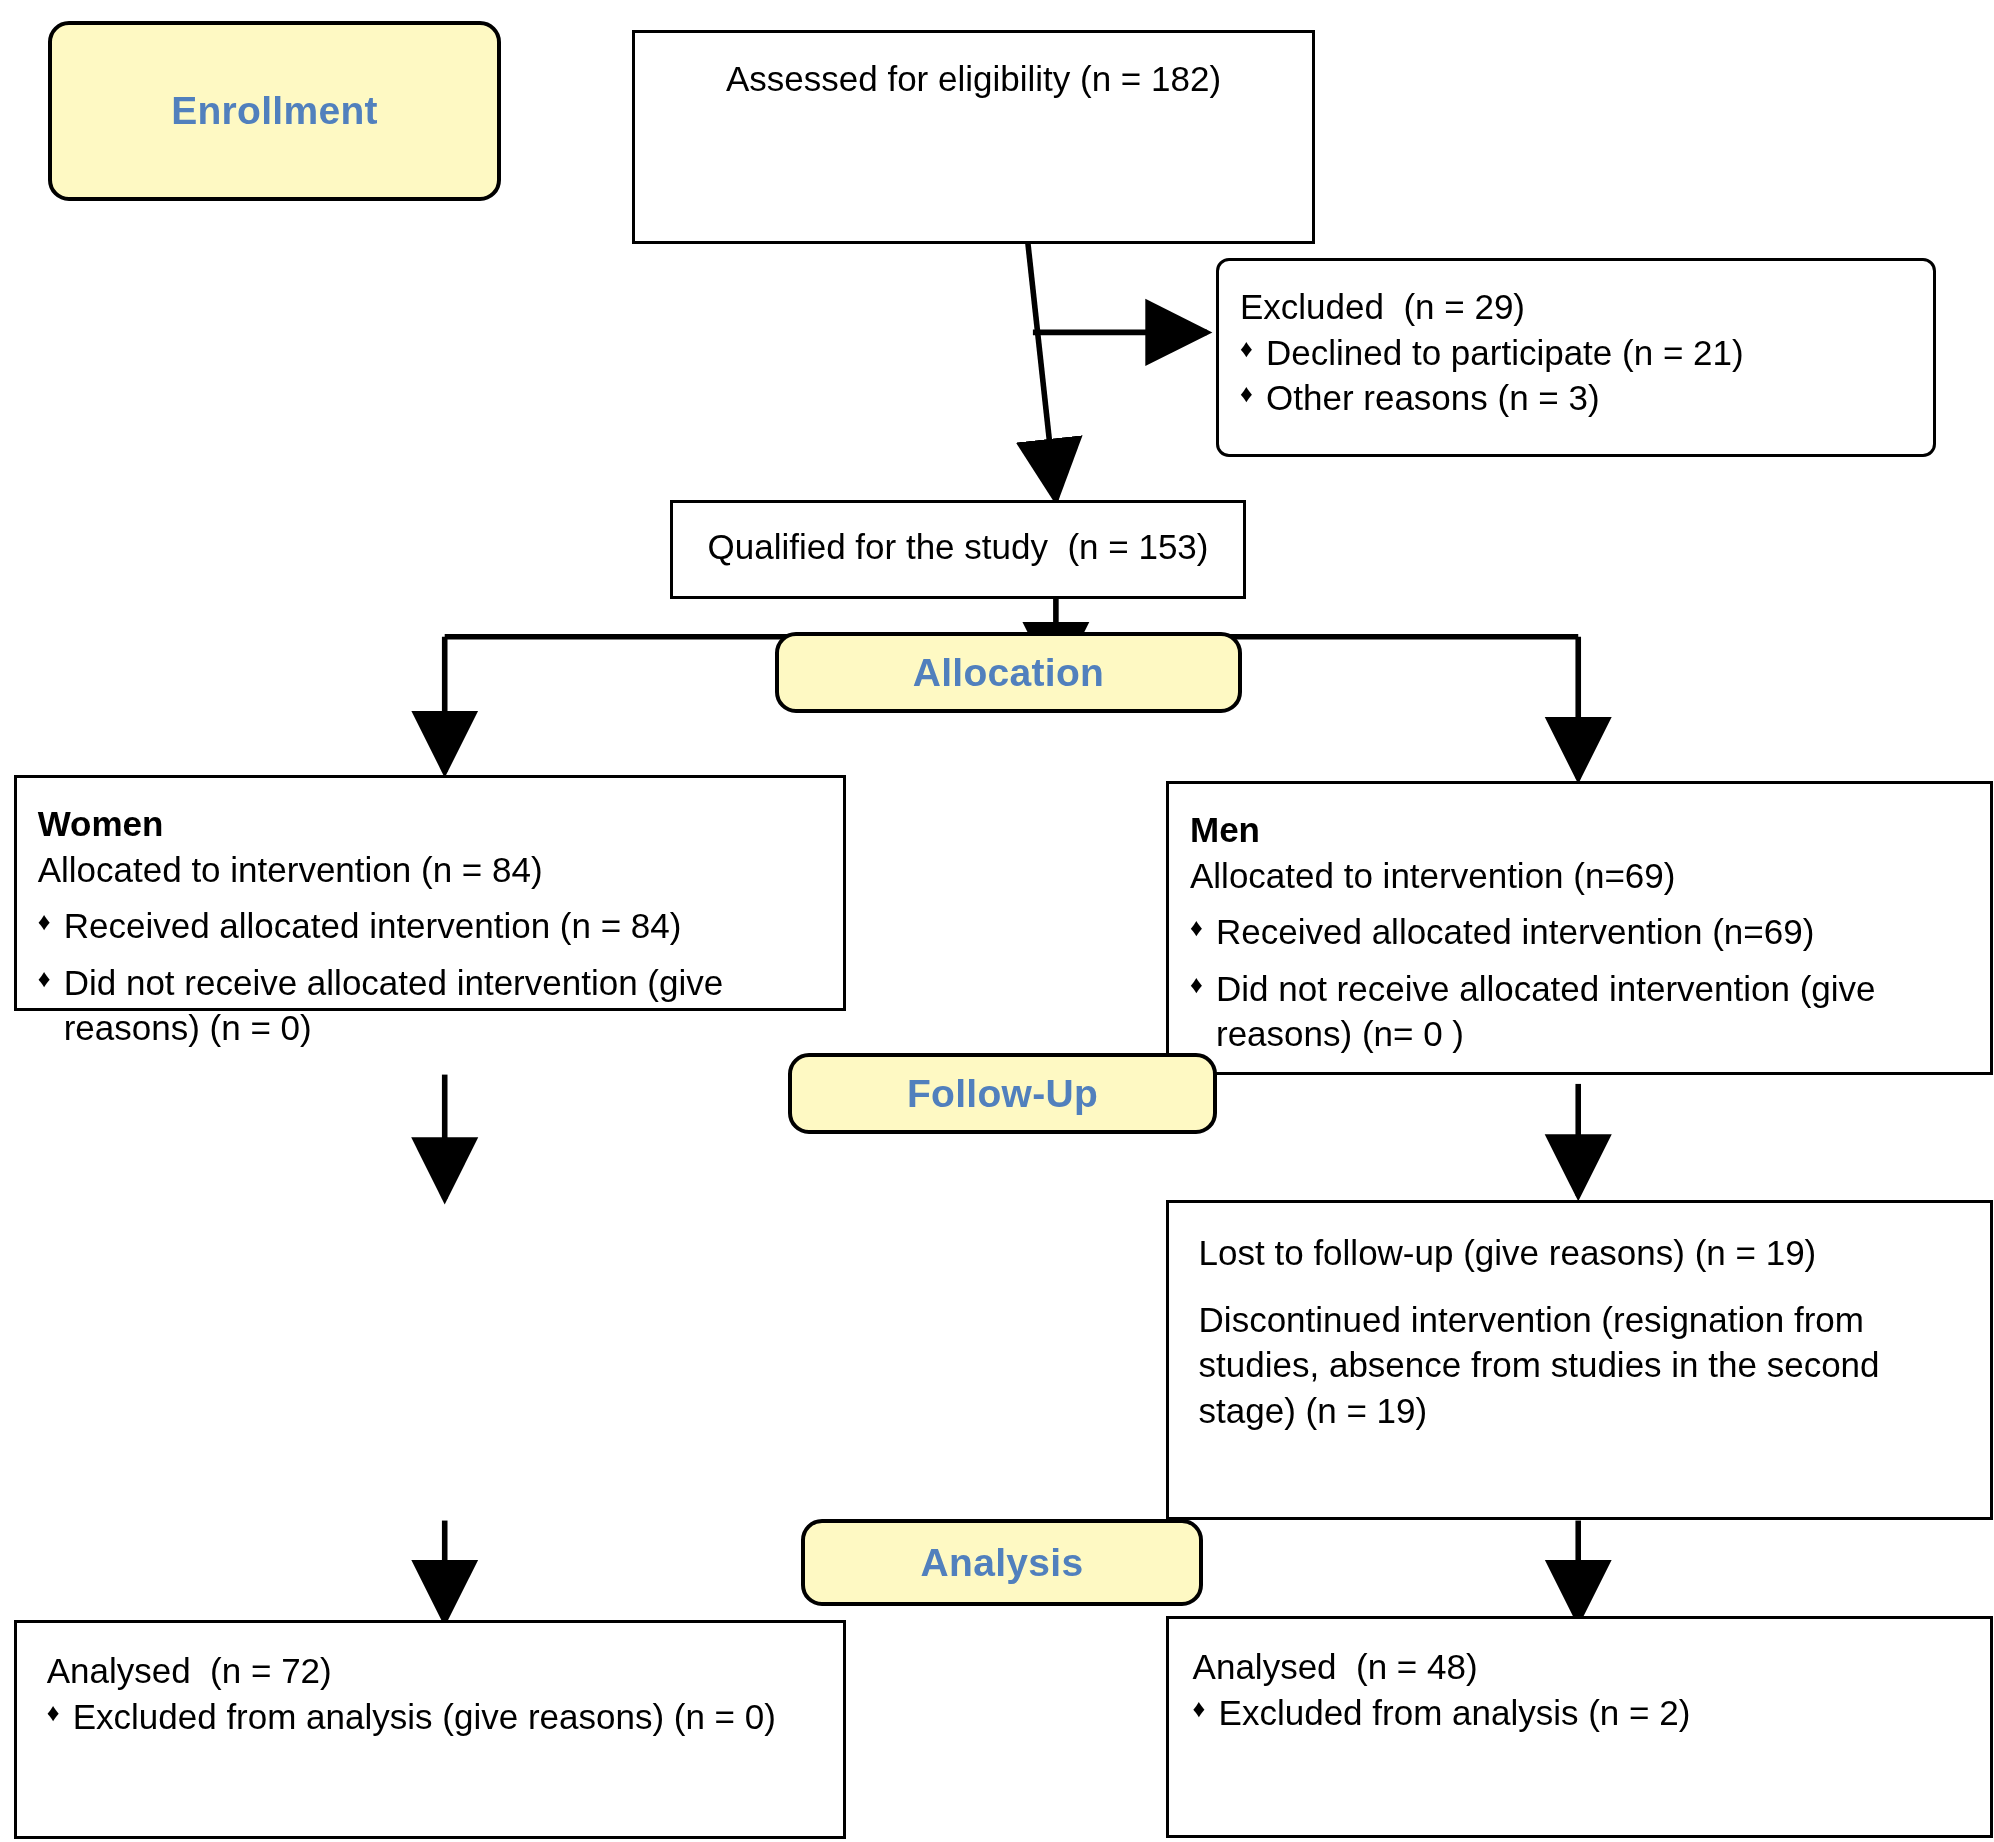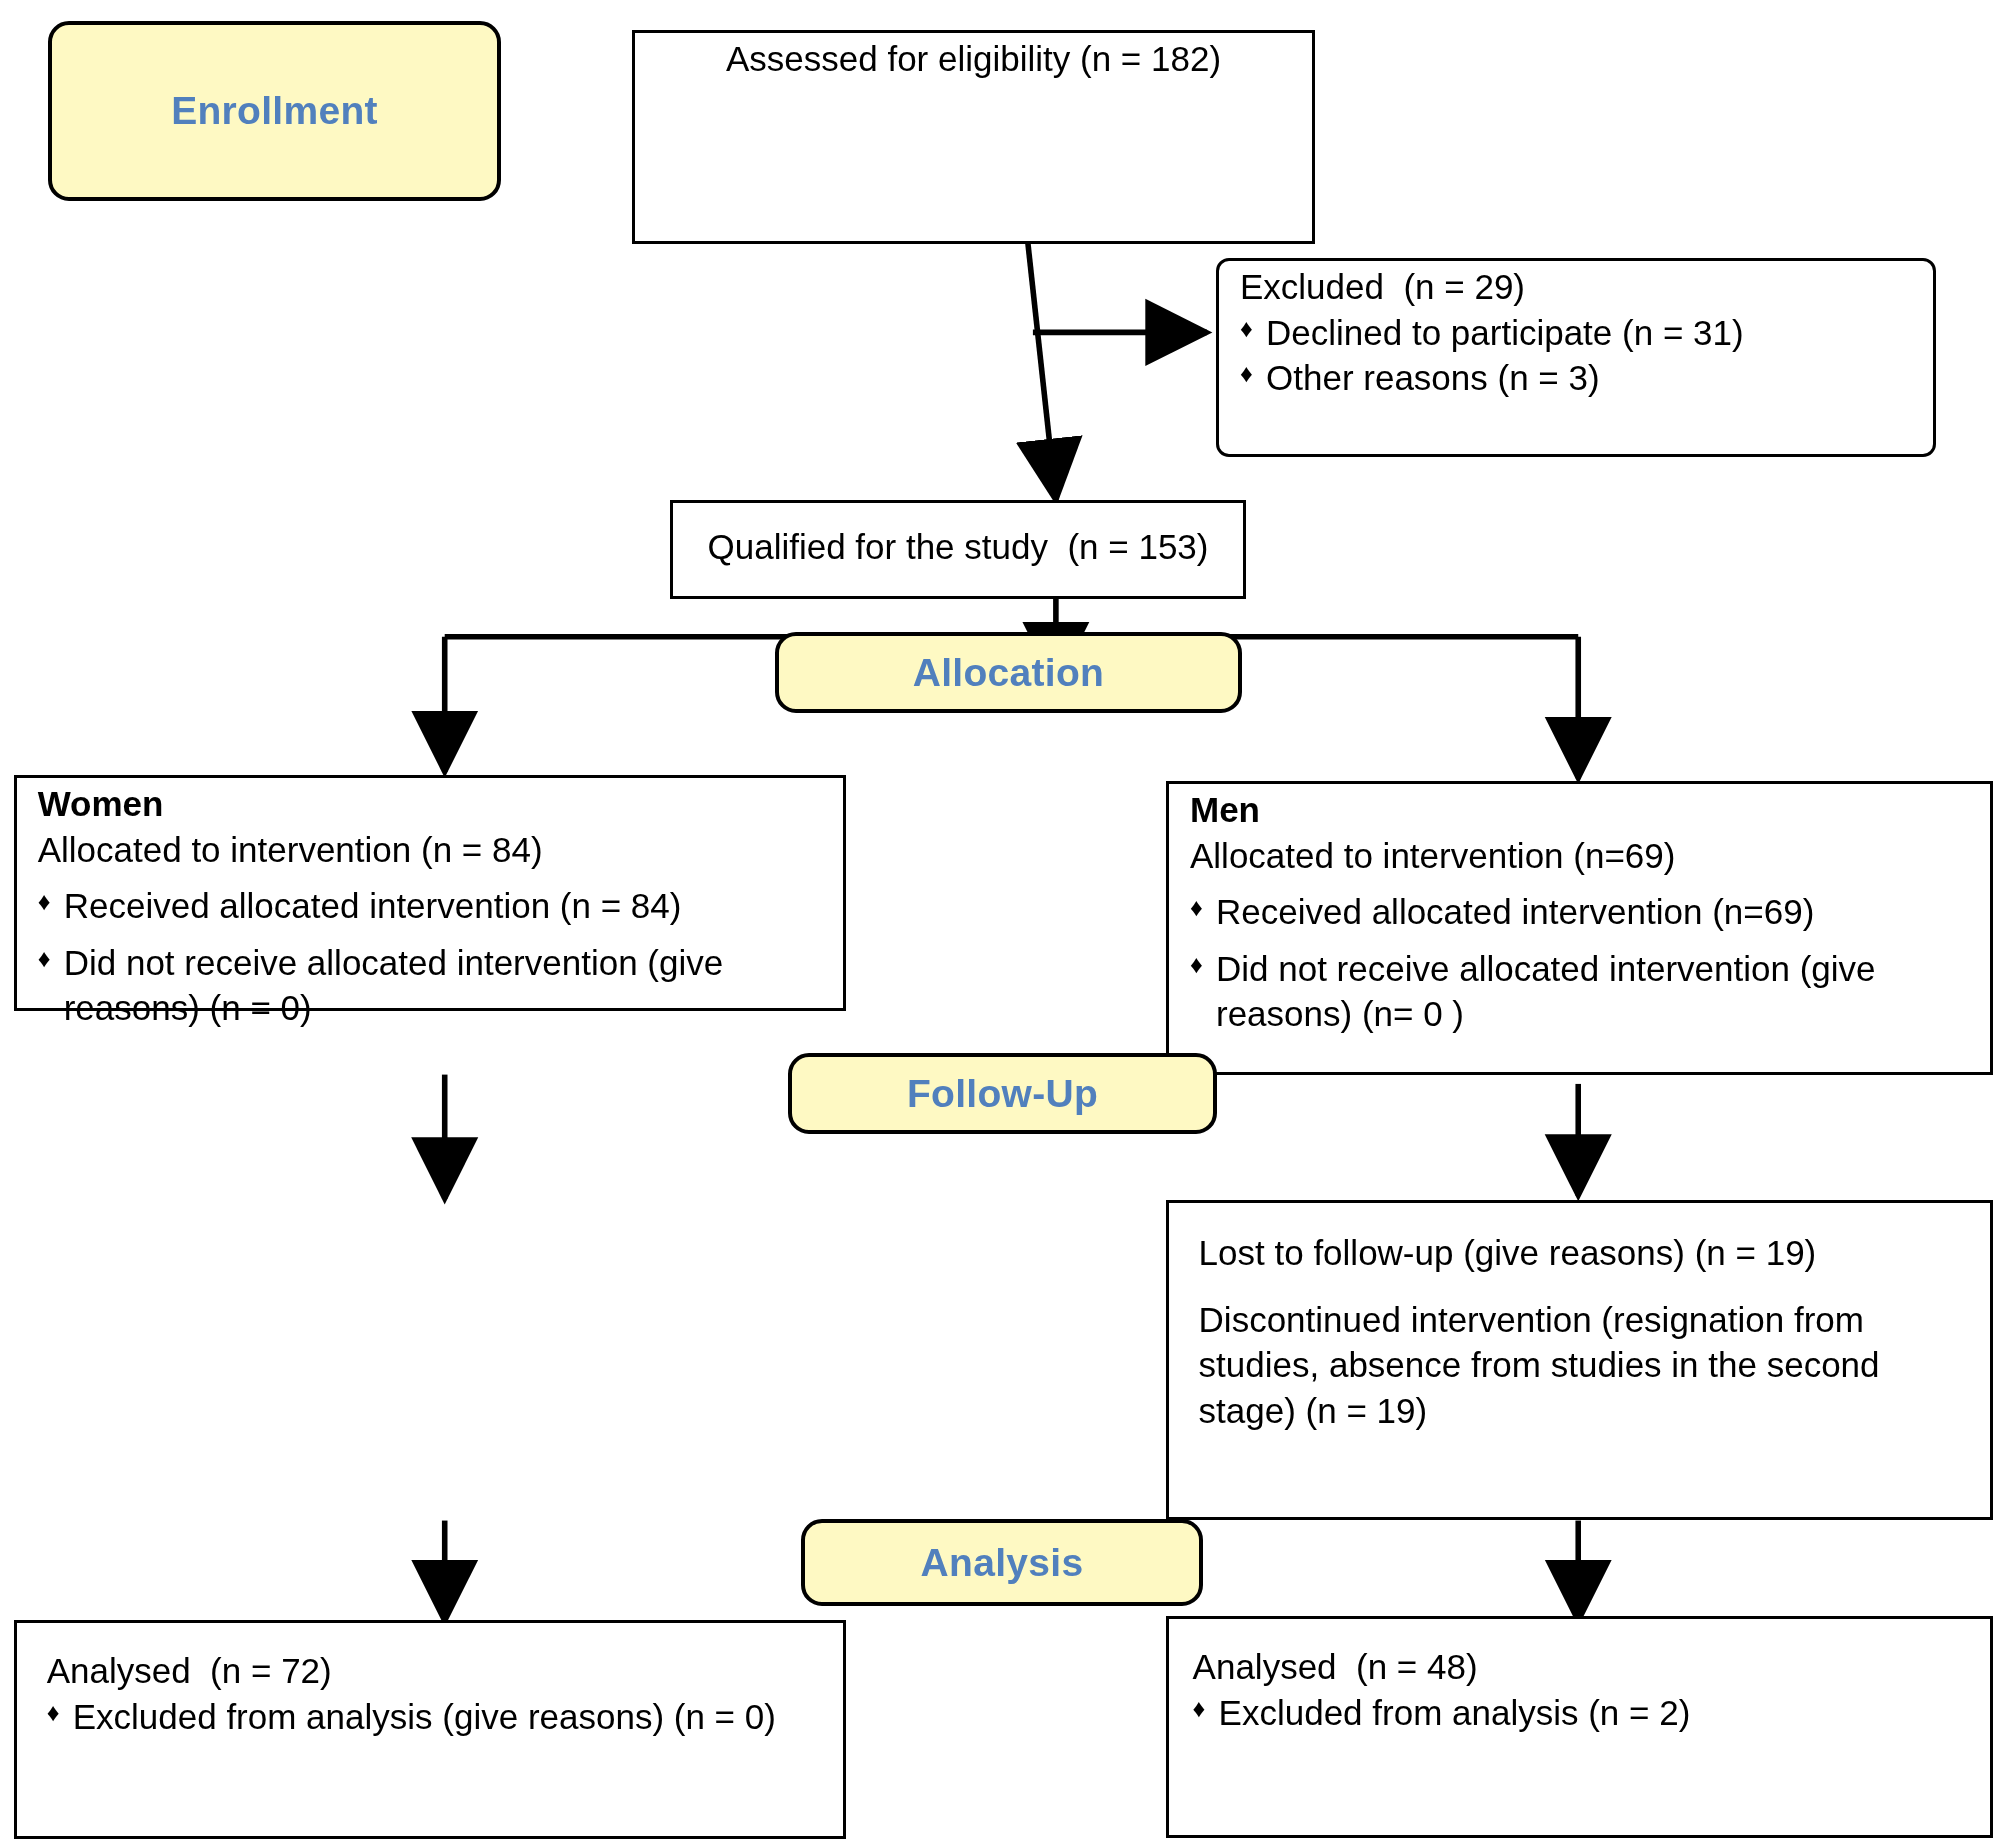--- a/index.html
+++ b/index.html
@@ -26,21 +26,21 @@
     pointer-events: none;
   }
   .node-box {
     position: absolute;
     box-sizing: border-box;
     border: 3.7px solid #000000;
     background: #ffffff;
     z-index: 2;
   }
   .node-box .inner {
-    padding: 3px 21px;
+    padding: 23px 21px;
   }
   .txt {
     font-family: "Liberation Sans", sans-serif;
     font-size: 35px;
     line-height: 1.30;
     color: #000000;
     white-space: pre-wrap;
   }
   .txt.bold { font-weight: bold; }
   .txt.center { text-align: center; }
@@ -123,21 +123,21 @@
     <div class="inner">
       <div class="txt center">Assessed for eligibility (n = 182)</div>
     </div>
   </div>
 
   <div class="node-box" style="left:1216px; top:258px; width:720px; height:199px;border-radius:13px;">
     <div class="inner">
       <div class="txt">Excluded  (n = 29)</div>
       <div class="bullet-row">
         <span class="dia">♦</span>
-        <span class="btext">Declined to participate (n = 31)</span>
+        <span class="btext">Declined to participate (n = 21)</span>
       </div>
       <div class="bullet-row">
         <span class="dia">♦</span>
         <span class="btext">Other reasons (n = 3)</span>
       </div>
     </div>
   </div>
 
   <div class="node-box" style="left:670px; top:500px; width:576px; height:99px;">
     <div class="inner" style="padding:21px 21px;">

